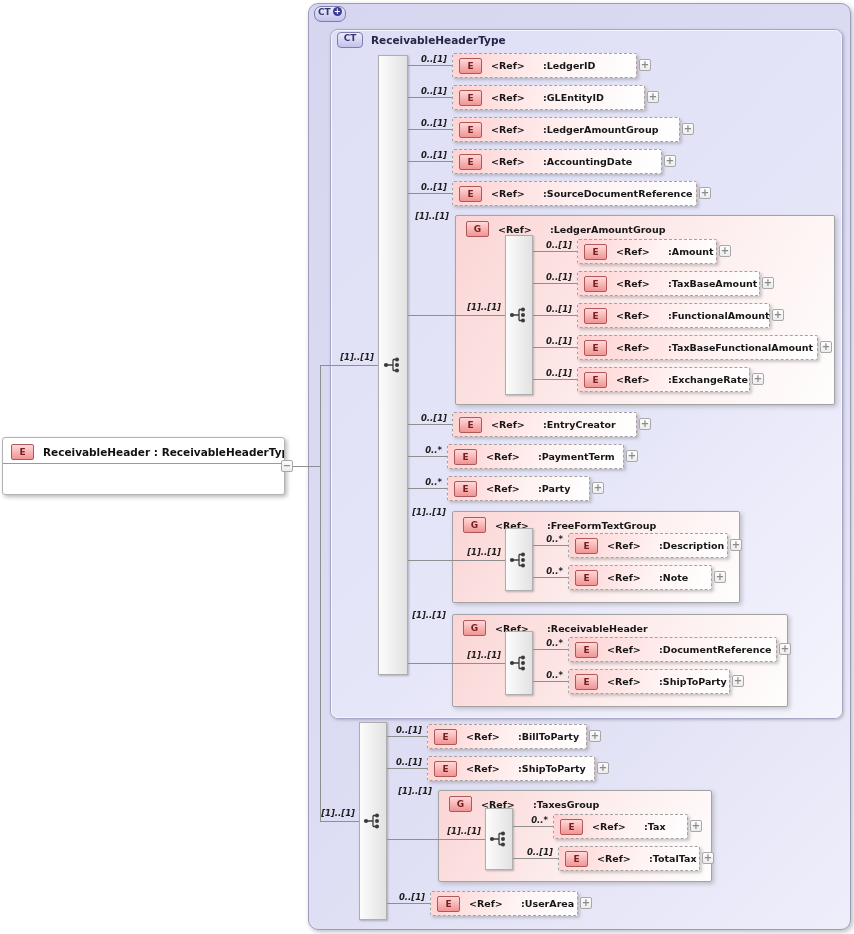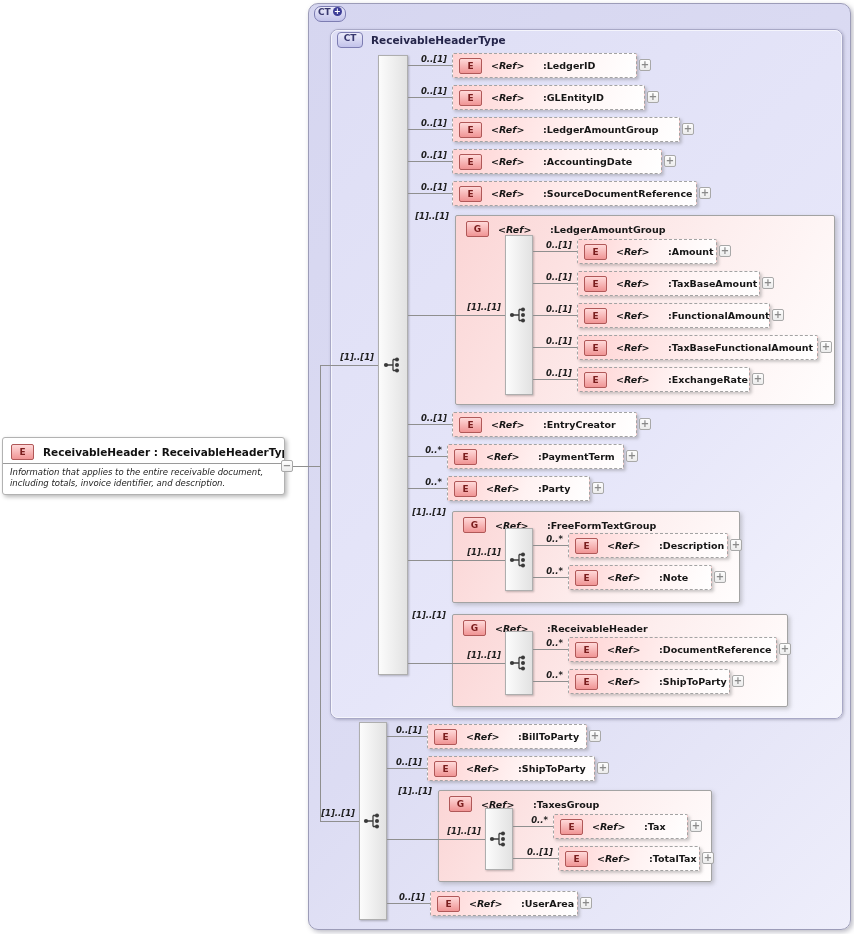--- a/index.html
+++ b/index.html
@@ -32,21 +32,21 @@
     font-size:9.5px;font-weight:bold;color:#161616;}
   .gbox{position:absolute;box-sizing:border-box;
     background:linear-gradient(120deg,#fbd5d5 0%,#fdeeee 55%,#fffdfd 100%);
     border:1px solid #a3a3a3;border-radius:2px;box-shadow:2px 2px 4px rgba(110,110,110,.35);}
   .ghdr{position:absolute;left:10px;top:5px;display:flex;align-items:center;white-space:nowrap;
     font-size:9.5px;font-weight:bold;color:#161616;}
   .badge-eg{display:inline-flex;align-items:center;justify-content:center;flex:none;
     width:21px;height:14px;margin-right:9px;border-radius:2px;
     background:linear-gradient(180deg,#ffd9d9,#f09494);border:1px solid #b05858;
     color:#7a1d1d;font-size:9px;font-weight:bold;}
-  .ref{display:inline-block;width:52px;flex:none;font-style:italic;}
+  .ref{display:inline-block;width:52px;flex:none;}
 
   
   .bar{position:absolute;background:linear-gradient(90deg,#fcfcfc,#e2e2e2);
     border:1px solid #aeaeae;box-sizing:border-box;box-shadow:1px 1px 2px rgba(0,0,0,.25);}
   .bar svg{position:absolute;left:50%;top:50%;transform:translate(-50%,-50%);}
 
   
   .card{position:absolute;font-size:8.5px;font-style:italic;font-weight:bold;color:#1c1c1c;
     white-space:nowrap;text-align:right;}
   .hline,.vline{position:absolute;background:#8f8f8f;}
@@ -82,21 +82,20 @@
     <span class="ct-badge">CT</span>
     <span>ReceivableHeaderType</span>
   </div>
 
   <div class="root">
     <div class="root-title">
       <span class="badge-eg">E</span>
       <span>ReceivableHeader : ReceivableHeaderType</span>
     </div>
     <div class="root-div"></div>
-    <div class="root-note">Information that applies to the entire receivable document, including totals, invoice identifier, and description.</div>
   </div>
 
   <div class="toggle" style="left:281px;top:460px;">−</div>
   <div class="hline" style="left:293px;top:466px;width:27px;height:1px;"></div>
   <div class="vline" style="left:320px;top:365px;width:1px;height:456px;"></div>
   <div class="hline" style="left:320px;top:365px;width:59px;height:1px;"></div>
   <div class="hline" style="left:320px;top:821px;width:40px;height:1px;"></div>
 
   <div id="gen">
       <div class="bar" style="left: 378px; top: 55px; width: 30px; height: 620px;">

